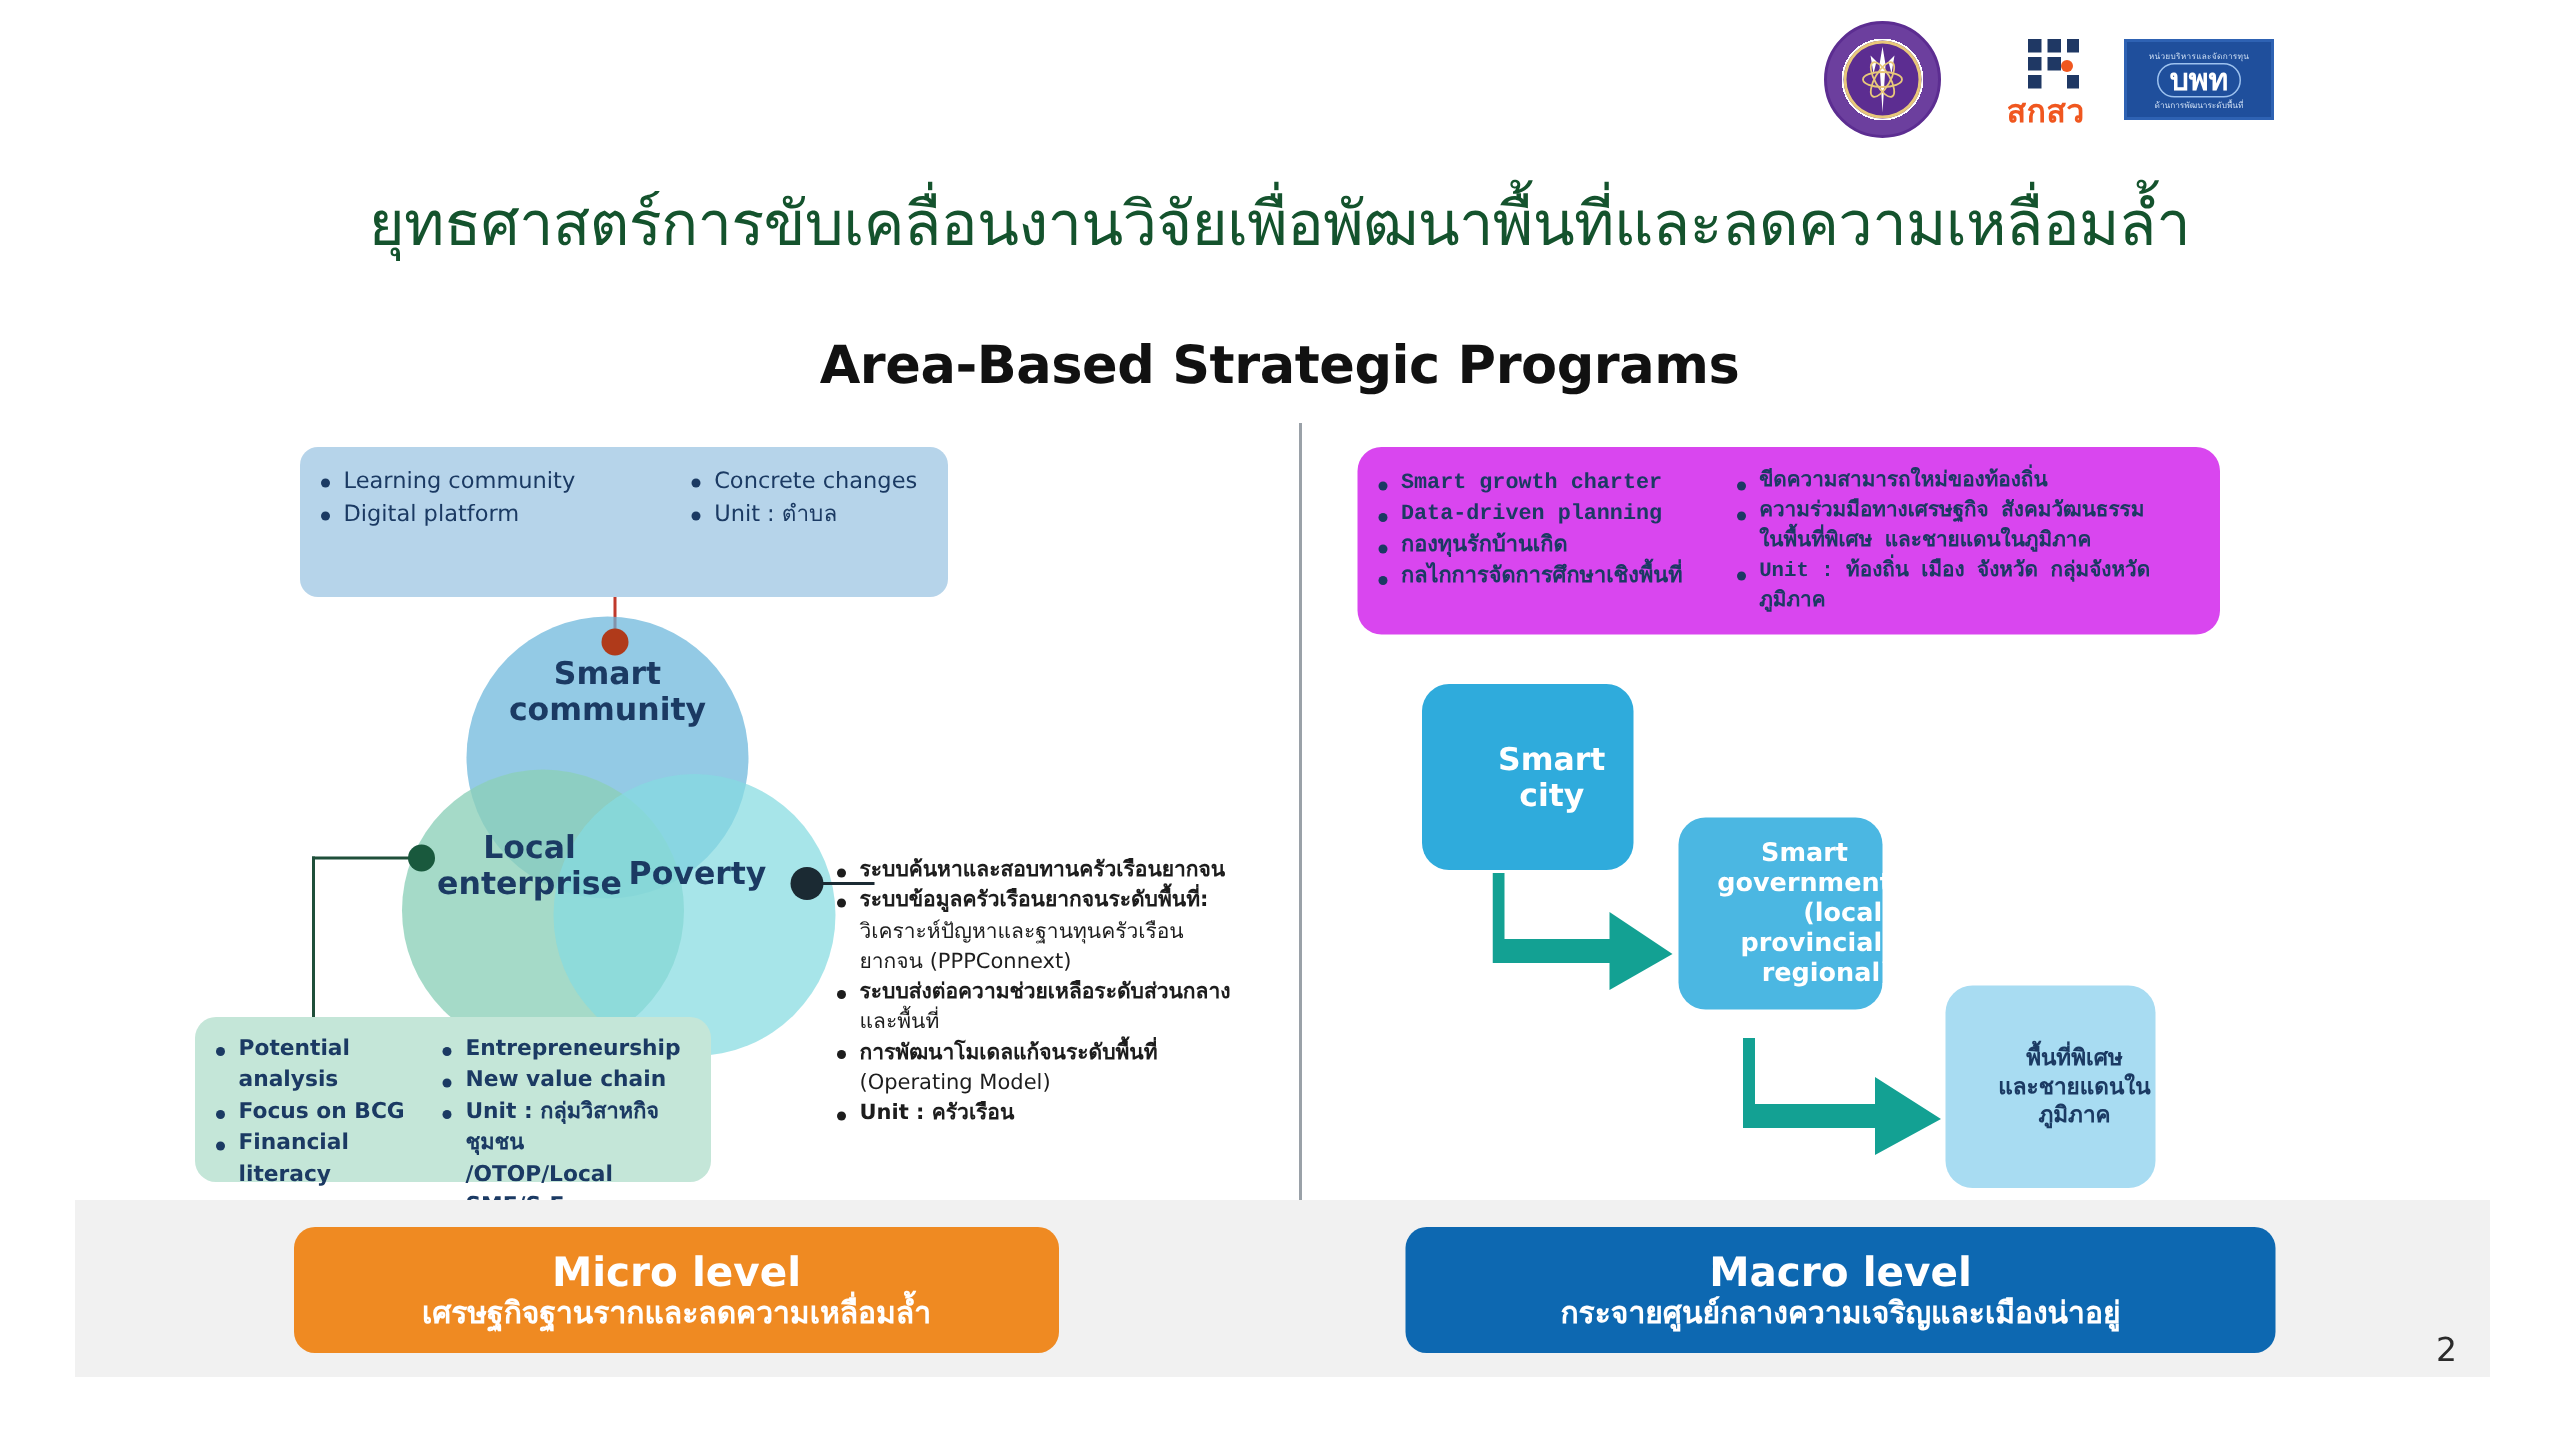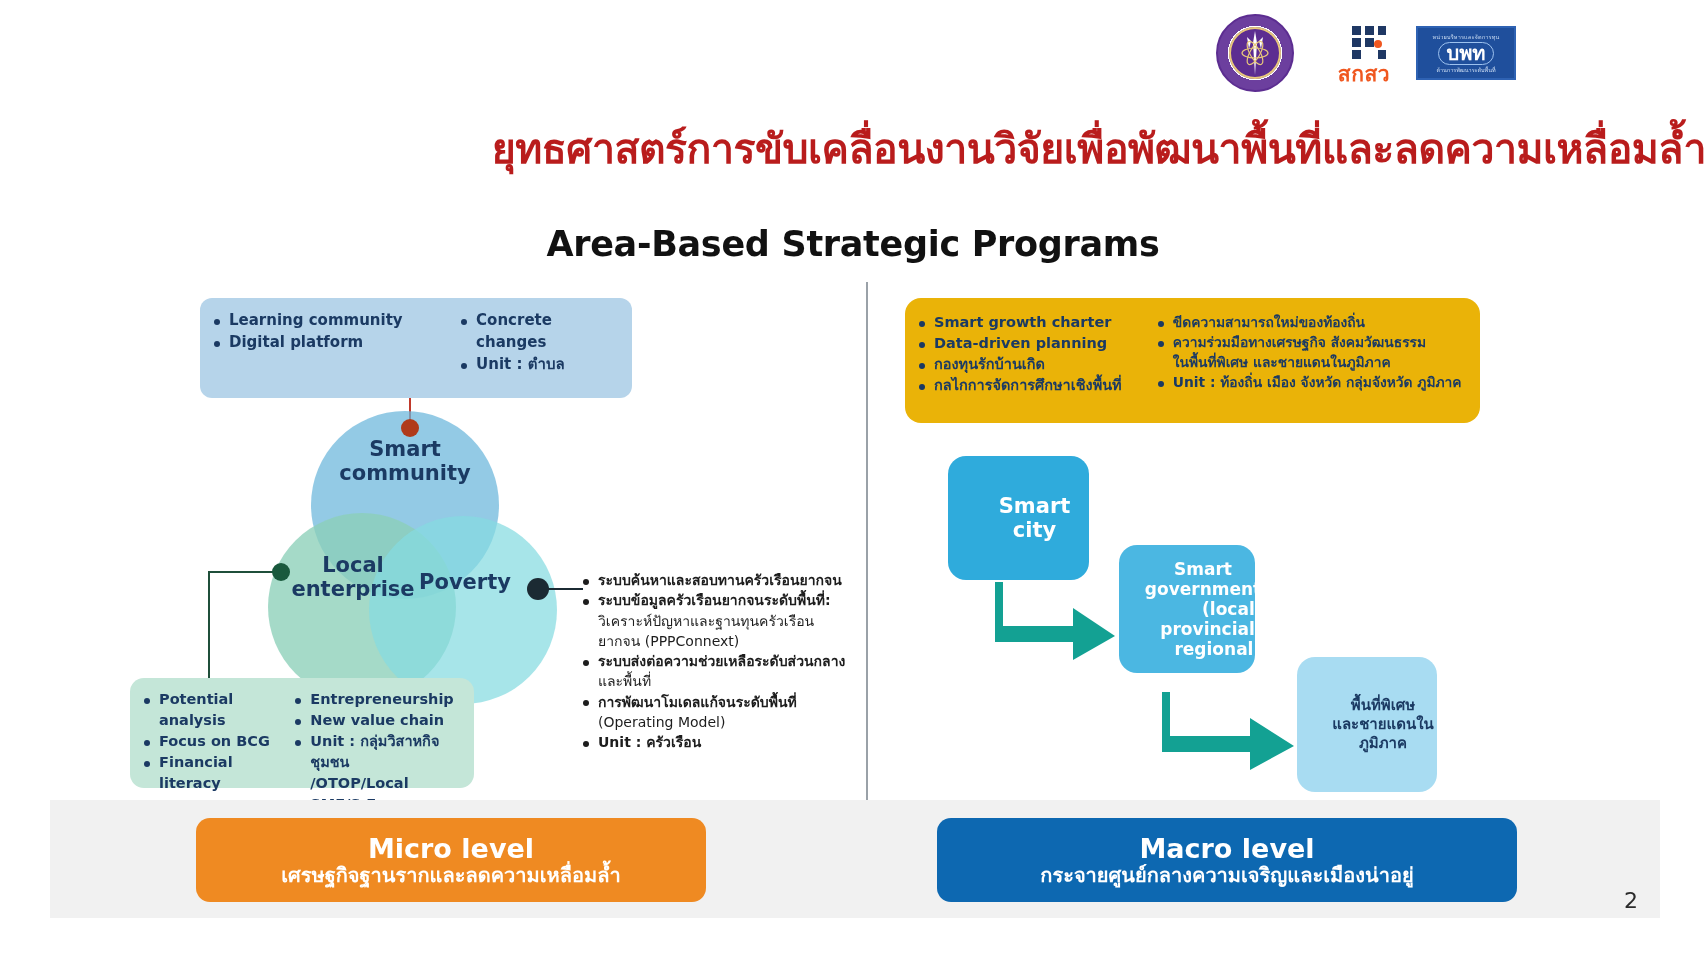--- a/index.html
+++ b/index.html
@@ -33,36 +33,36 @@
   .sakso-text { font-size: 21px; font-weight: bold; color: #f0571f; letter-spacing: 0.5px; line-height: 1; margin-top: 2px;}
   .logo-bpk { width: 100px; height: 54px; background: #1f4f9c; border: 2px solid #2e62b3;
               display: flex; flex-direction: column; align-items: center; justify-content: center; gap: 1px; }
   .bpk-top { font-size: 5.5px; color: #cfe0f5; letter-spacing: .2px; }
   .bpk-main { font-size: 20px; font-weight: bold; color: #ffffff; line-height: 1;
               border: 1.5px solid #9dc2ef; border-radius: 12px; padding: 0px 7px 1px; }
   .bpk-bot { font-size: 5.5px; color: #cfe0f5; }
 
   
   .title-th {
-    position: absolute; left: 0; right: 0; top: 116px; text-align: right;
-    font-size: 41px; font-weight: bold; color: #b91c1c; letter-spacing: -0.5px;
+    position: absolute; left: 0; right: 0; top: 116px; text-align: center;
+    font-size: 41px; font-weight: normal; color: #14532d; letter-spacing: -0.5px;
     white-space: nowrap;
   }
   .title-en {
     position: absolute; left: 0; right: 0; top: 224px; text-align: center;
     font-size: 35px; font-weight: bold; color: #111111; letter-spacing: -0.3px;
   }
 
   
   .vdivider { position: absolute; left: 866px; top: 282px; width: 2px; height: 607px; background: #9aa1a8; }
 
   
   .box { position: absolute; border-radius: 14px; }
   .blue-box { background: #b6d4ea; }
-  .blue-box2 { background: #eab308; }
+  .blue-box2 { background: #d946ef; font-family: Liberation Mono, monospace; }
   .green-box { background: #c4e6d8; }
 
   ul.bl { list-style: none; }
   ul.bl li { position: relative; padding-left: 15px; line-height: 1.45; }
   ul.bl li::before {
     content: ""; position: absolute; left: 0; top: 0.62em;
     width: 6px; height: 6px; border-radius: 50%; background: currentColor;
   }
   .b-red li::before { background: #d94f2b; }
   .b-navy li::before { background: #1f3864; }
@@ -140,21 +140,21 @@
       <div class="bpk-bot">ด้านการพัฒนาระดับพื้นที่</div>
     </div>
   </div>
 
   <div class="title-th">ยุทธศาสตร์การขับเคลื่อนงานวิจัยเพื่อพัฒนาพื้นที่และลดความเหลื่อมล้ำ</div>
   <div class="title-en">Area-Based Strategic Programs</div>
 
   <div class="vdivider"></div>
 
   <div class="box blue-box" style="left:200px; top:298px; width:432px; height:100px; border-radius:12px;">
-    <div style="display:flex; padding:12px 14px 0 14px; font-size:15px; font-weight:700;">
+    <div style="display:flex; padding:12px 14px 0 14px; font-size:15px; font-weight:400;align-items:center;">
       <ul class="bl b-red txt-navy" style="width:252px;">
         <li>Learning community</li>
         <li>Digital platform</li>
       </ul>
       <ul class="bl b-red txt-navy" style="width:160px;">
         <li>Concrete changes</li>
         <li>Unit : ตำบล</li>
       </ul>
     </div>
   </div>
@@ -194,21 +194,21 @@
       </ul>
       <ul class="bl b-green txt-navy" style="width:172px;">
         <li>Entrepreneurship</li>
         <li>New value chain</li>
         <li>Unit : กลุ่มวิสาหกิจชุมชน</li>
         <li class="cont">/OTOP/Local SME/S.E.</li>
       </ul>
     </div>
   </div>
 
-  <div style="position:absolute; left:583px; top:570px; width:275px; font-size:14px; color:#1d1d1d;">
+  <div style="position:absolute; left:558px; top:570px; width:275px; font-size:14px; color:#1d1d1d;">
     <ul class="bl b-dark" style="line-height:1.5;">
       <li><b>ระบบค้นหาและสอบทานครัวเรือนยากจน</b></li>
       <li><b>ระบบข้อมูลครัวเรือนยากจนระดับพื้นที่:</b></li>
       <li class="cont">วิเคราะห์ปัญหาและฐานทุนครัวเรือน</li>
       <li class="cont">ยากจน (PPPConnext)</li>
       <li><b>ระบบส่งต่อความช่วยเหลือระดับส่วนกลาง</b></li>
       <li class="cont">และพื้นที่</li>
       <li><b>การพัฒนาโมเดลแก้จนระดับพื้นที่</b></li>
       <li class="cont">(Operating Model)</li>
       <li><b>Unit : ครัวเรือน</b></li>

